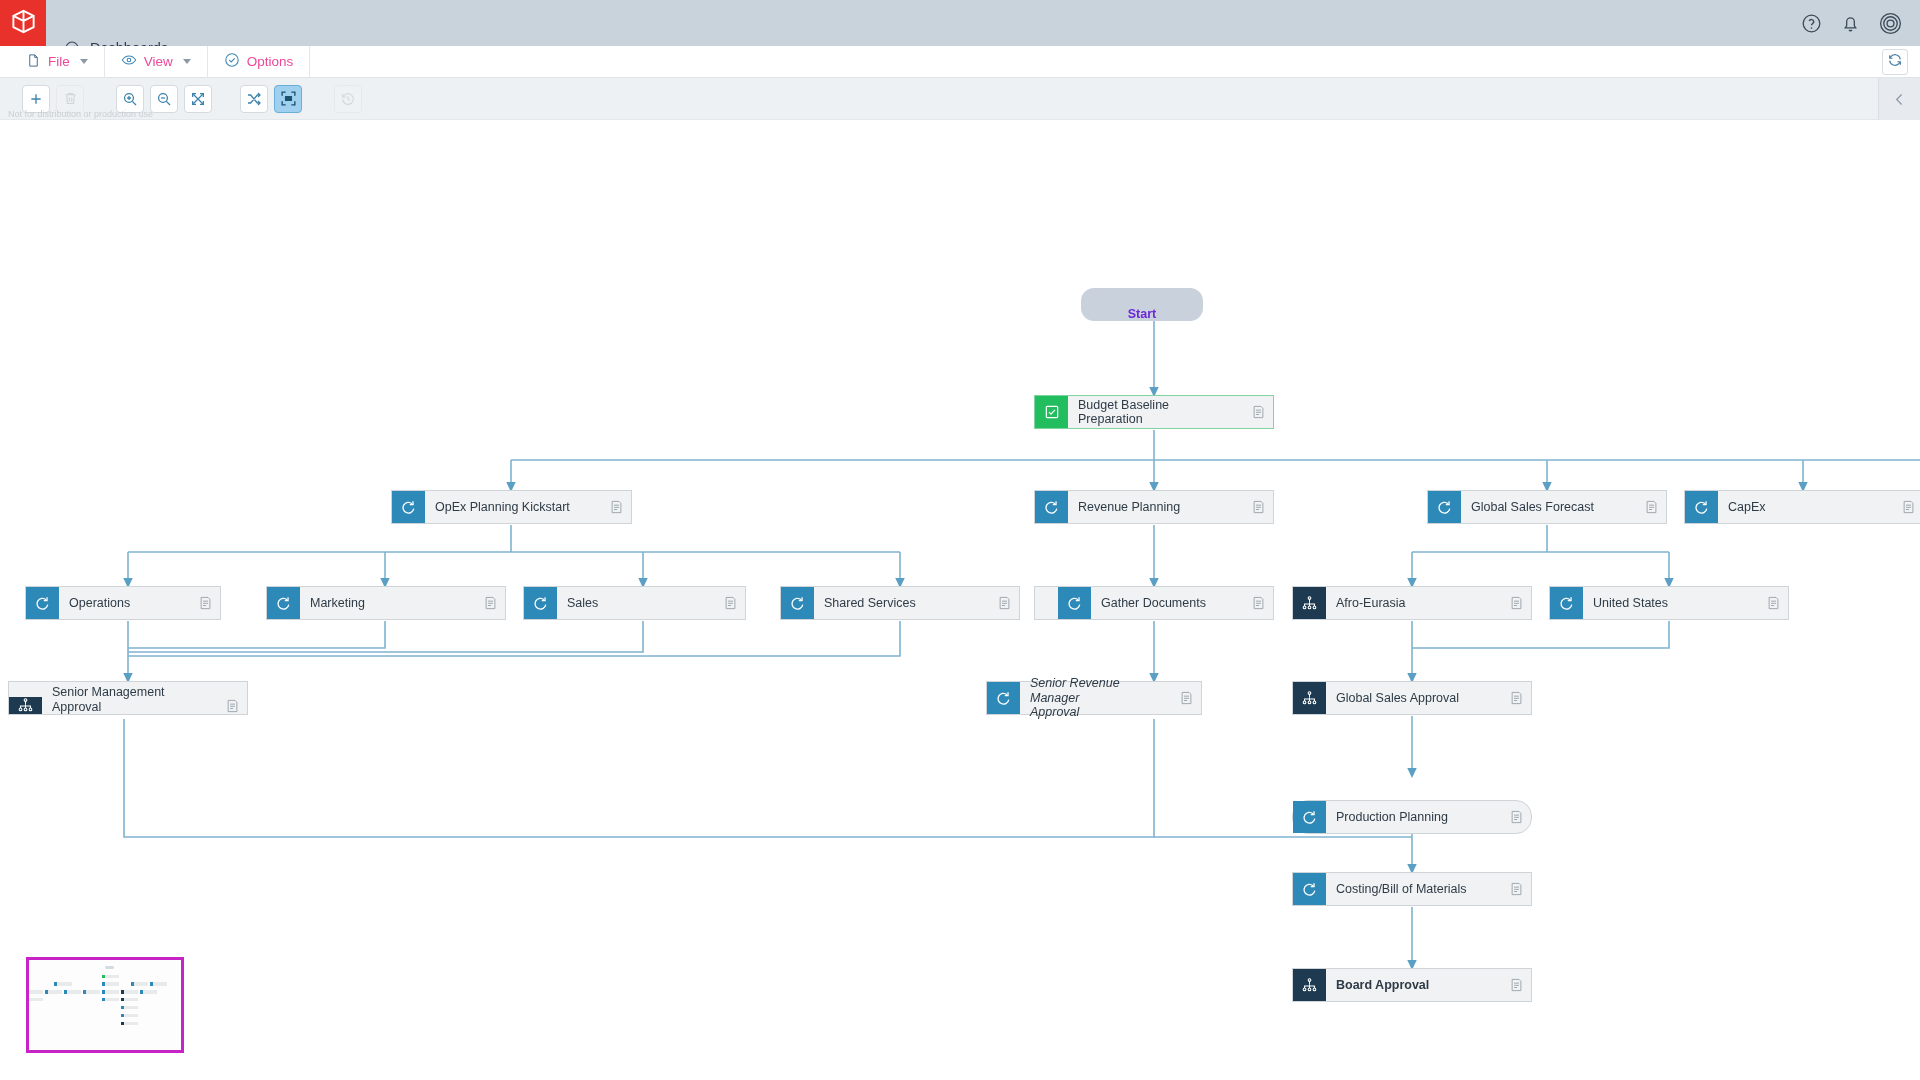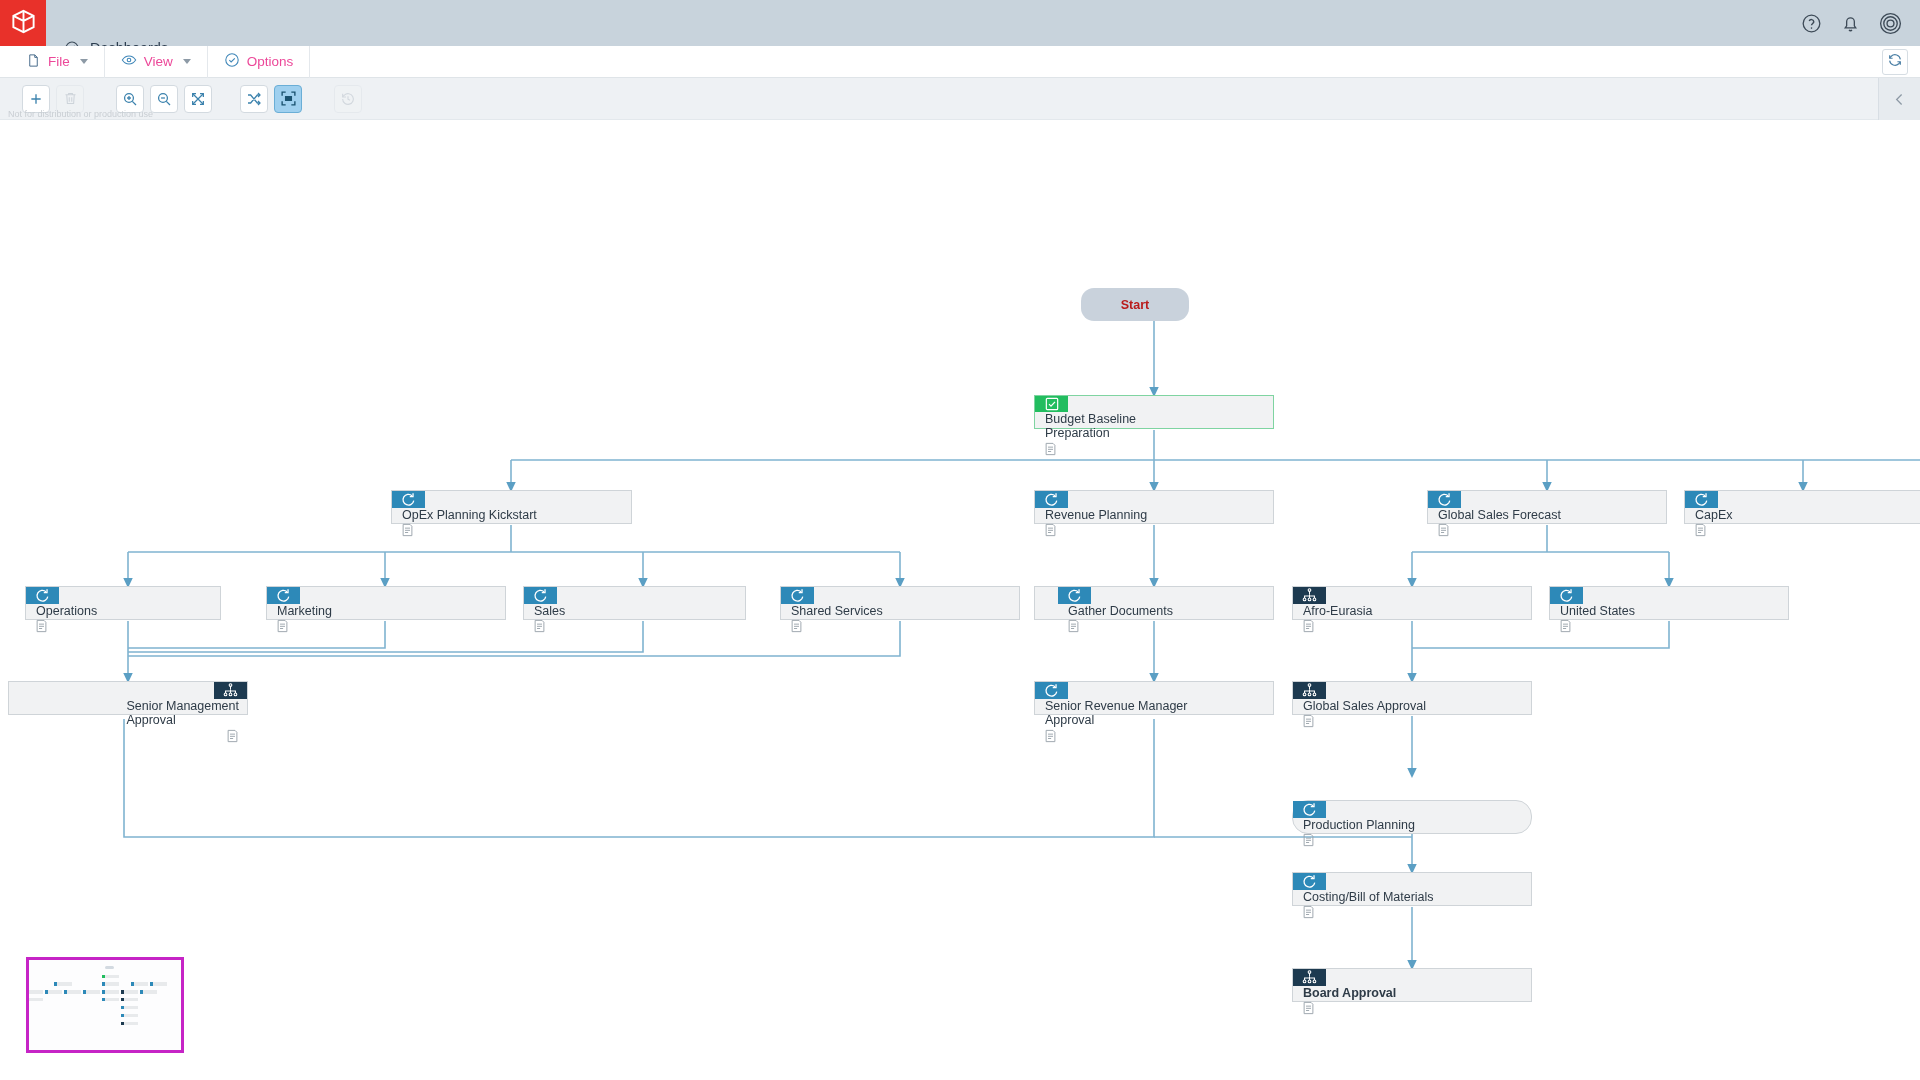--- a/index.html
+++ b/index.html
@@ -150,21 +150,20 @@
   .node {
     position: absolute;
     display: flex;
     align-items: stretch;
     background: #f1f2f3;
     border: 1px solid #cfd4d8;
     height: 34px;
     font-size: 12.5px;
     color: #2e3b47;
     cursor: pointer;
-    flex-direction: column;
   }
   .node .badge {
     width: 33px;
     flex: none;
     display: flex; align-items: center; justify-content: center;
   }
   .badge.blue  { background: #2d89b8; }
   .badge.navy  { background: #1d3a50; }
   .badge.green { background: #22bd5f; }
   .node .label {
@@ -176,25 +175,25 @@
   }
   .node .doc {
     width: 30px; flex: none;
     display: flex; align-items: center; justify-content: center;
   }
   .node.green-node { border-color: #7fd4a1; }
 
   
   .startnode {
     position: absolute;
-    width: 108px; height: 33px;
+    width: 122px; height: 33px;
     background: #c9d2dc;
     border-radius: 13px;
-    display: flex; align-items: center; justify-content: center;
-    font-size: 12.5px; font-weight: 700; color: #b91c1c;
+    display: flex; align-items: flex-end; justify-content: center;
+    font-size: 12.5px; font-weight: 700; color: #6d28d9;
     cursor: pointer;
   }
 
   
   .minimap {
     position: absolute;
     left: 26px; bottom: 27px;
     width: 158px; height: 96px;
     background: #fdfdfe;
     border: 3px solid #c624c6;
@@ -617,21 +616,21 @@
         </div>
         <div class="label">Senior Management
 Approval</div>
         <div class="doc">
           <svg width="15" height="16" viewBox="0 0 24 24" fill="none" stroke="#9aa3ab" stroke-width="1.5">
             <path d="M5 3h11l3 3v15H5z"></path>
             <path d="M8 9h8M8 12.5h8M8 16h5"></path>
           </svg>
         </div>
       </div>
-      <div class="node" style="left: 1034px; top: 561px; width: 240px;">
+      <div class="node" style="left: 986px; top: 561px; width: 216px; font-style: italic;">
         <div class="badge blue">
           <svg width="17" height="17" viewBox="0 0 24 24" fill="none" stroke="#fff" stroke-width="1.8">
             <path d="M19.4 13.5A7.6 7.6 0 1 1 17 6.6"></path>
             <path d="M18.4 3.2v4.6h-4.6"></path>
           </svg>
         </div>
         <div class="label">Senior Revenue Manager
 Approval</div>
         <div class="doc">
           <svg width="15" height="16" viewBox="0 0 24 24" fill="none" stroke="#9aa3ab" stroke-width="1.5">

